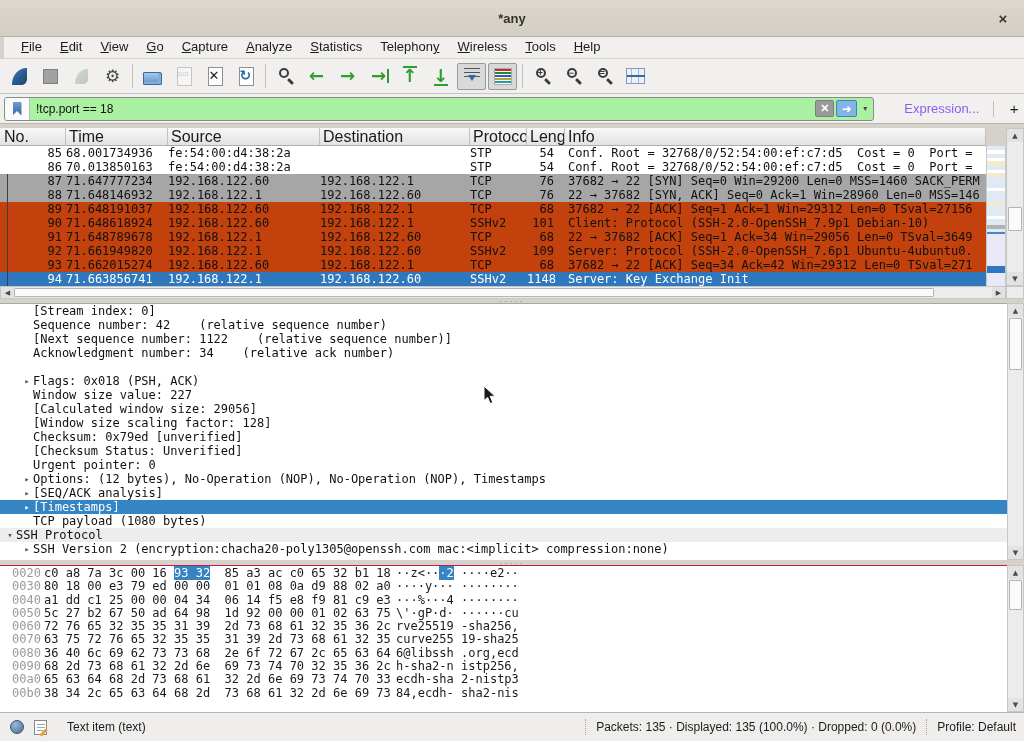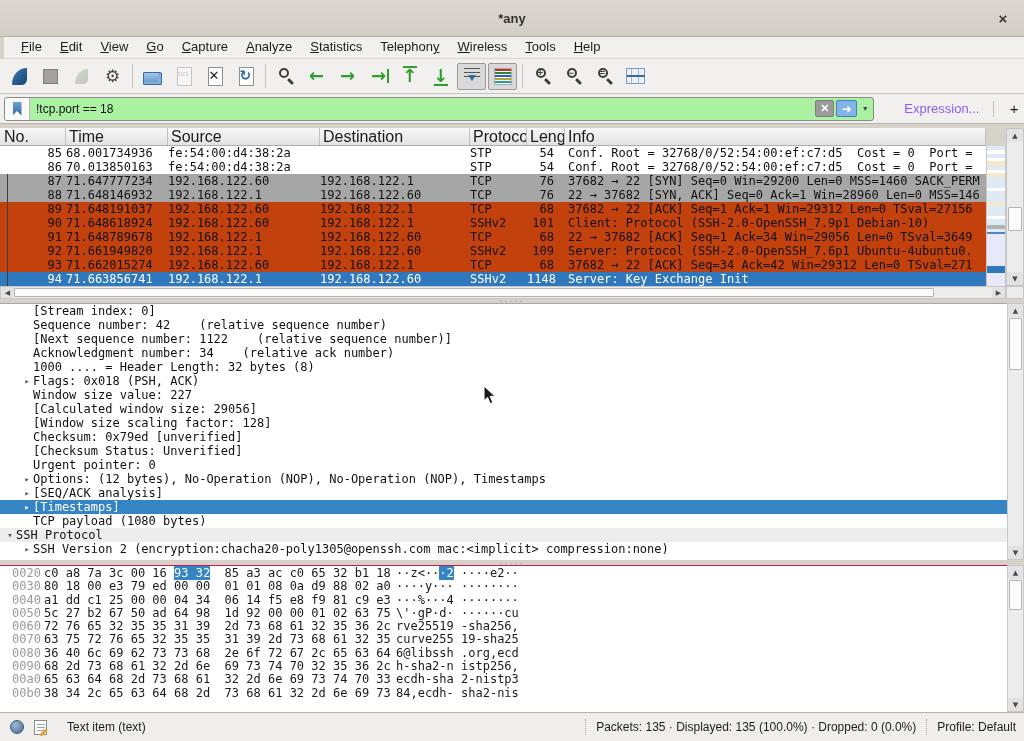--- a/index.html
+++ b/index.html
@@ -315,21 +315,21 @@
 
   <div class="splitter" style="top:299px; height:4px;">
     <span class="dots">·····</span>
   </div>
 
   <div class="details" id="details">
       <div class="dline ind1"><span class="arr"></span><span>[Stream index: 0]</span></div>
       <div class="dline ind1"><span class="arr"></span><span>Sequence number: 42    (relative sequence number)</span></div>
       <div class="dline ind1"><span class="arr"></span><span>[Next sequence number: 1122    (relative sequence number)]</span></div>
       <div class="dline ind1"><span class="arr"></span><span>Acknowledgment number: 34    (relative ack number)</span></div>
-      <div class="dline ind1"><span class="arr"></span><span>1000 .... = Header Length: 32 bytes (8)</span></div>
+      <div class="dline ind1"><span class="arr"></span></div>
       <div class="dline ind1"><span class="arr">▸</span><span>Flags: 0x018 (PSH, ACK)</span></div>
       <div class="dline ind1"><span class="arr"></span><span>Window size value: 227</span></div>
       <div class="dline ind1"><span class="arr"></span><span>[Calculated window size: 29056]</span></div>
       <div class="dline ind1"><span class="arr"></span><span>[Window size scaling factor: 128]</span></div>
       <div class="dline ind1"><span class="arr"></span><span>Checksum: 0x79ed [unverified]</span></div>
       <div class="dline ind1"><span class="arr"></span><span>[Checksum Status: Unverified]</span></div>
       <div class="dline ind1"><span class="arr"></span><span>Urgent pointer: 0</span></div>
       <div class="dline ind1"><span class="arr">▸</span><span>Options: (12 bytes), No-Operation (NOP), No-Operation (NOP), Timestamps</span></div>
       <div class="dline ind1"><span class="arr">▸</span><span>[SEQ/ACK analysis]</span></div>
       <div class="dline ind1 selected"><span class="arr">▸</span><span>[Timestamps]</span></div>

